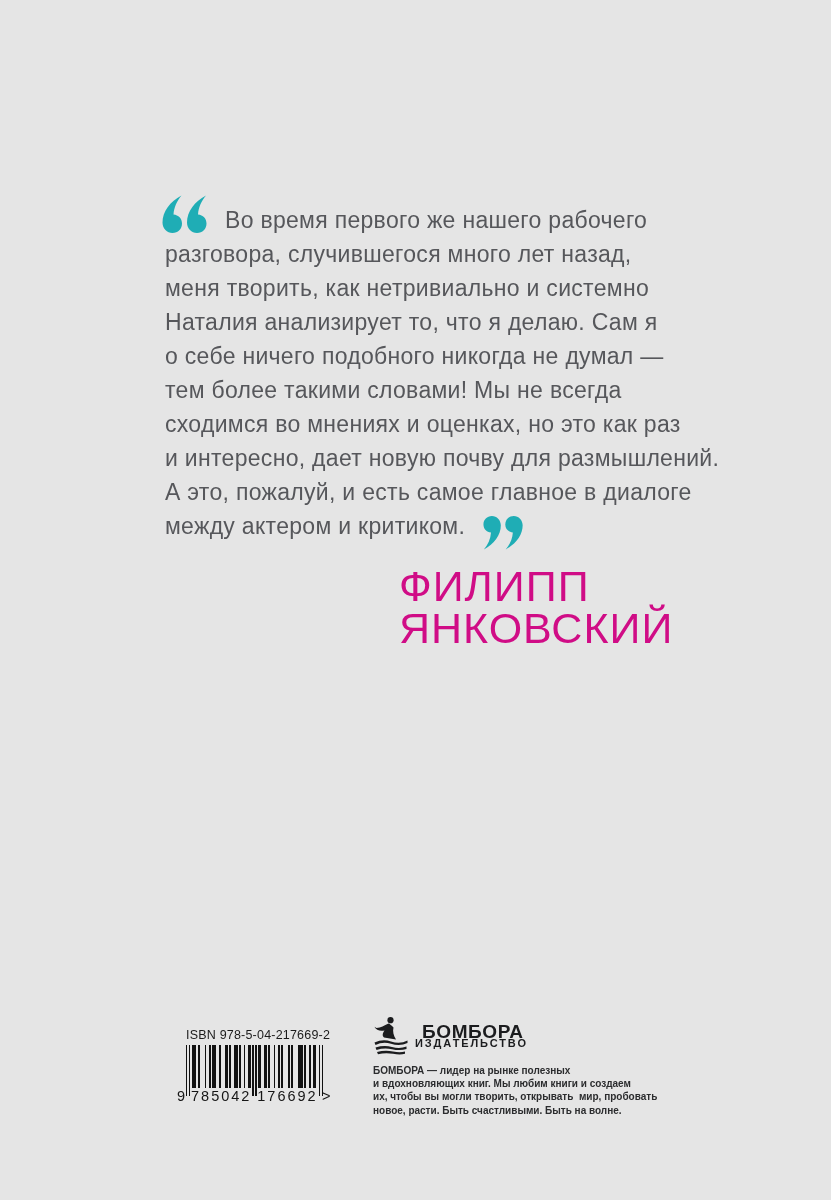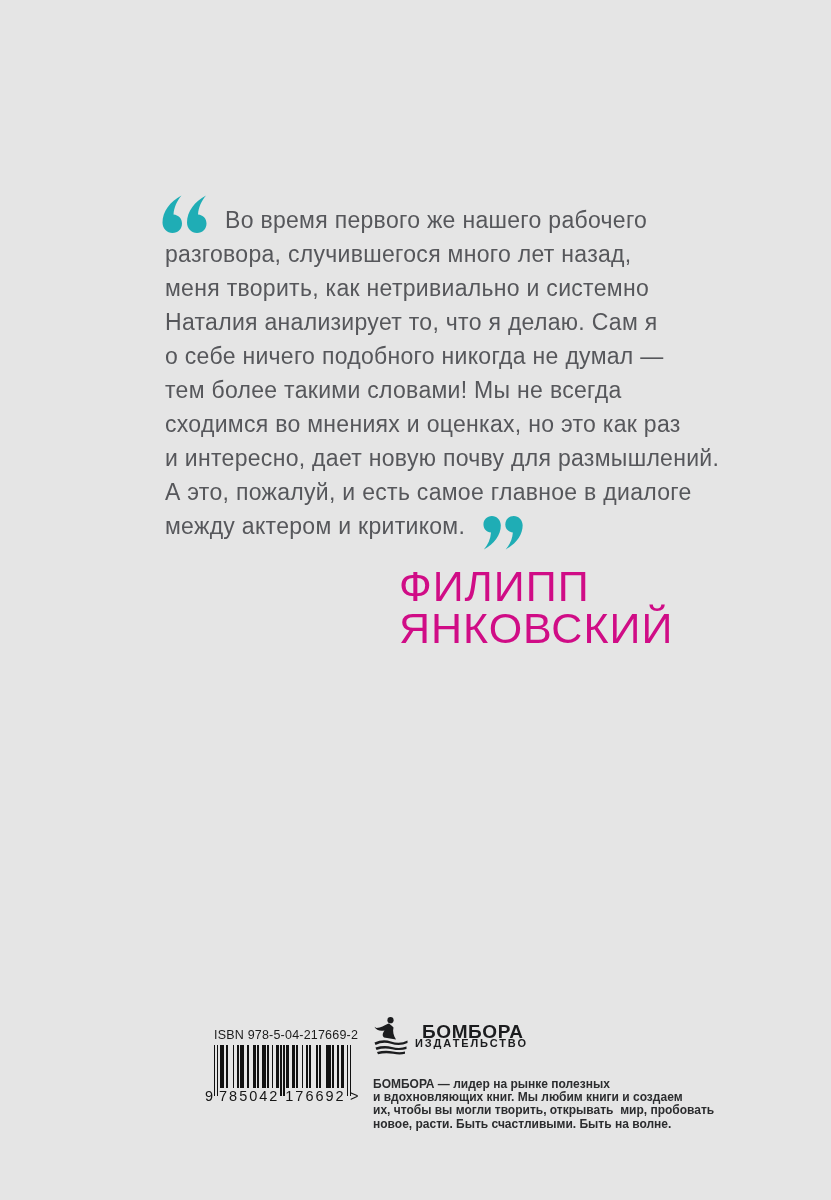--- a/index.html
+++ b/index.html
@@ -16,41 +16,41 @@
   .quote-line{white-space:pre;height:34px;}
   .quote-line:first-child{text-indent:60px;}
   .quote-line svg{margin-left:18px;vertical-align:-16px;}
   
   .attribution{
     position:absolute;left:399px;top:565px;
     color:#D00C86;font-size:43px;line-height:42px;letter-spacing:1px;
   }
   .attribution-line{white-space:pre;height:42px;}
   
-  .isbn-block{position:absolute;left:202px;top:1028px;width:166px;height:80px;color:#1b1b1b;text-decoration:underline;}
+  .isbn-block{position:absolute;left:174px;top:1028px;width:166px;height:80px;color:#1b1b1b;text-decoration:underline;}
   .isbn-label{
     position:absolute;left:12px;top:0;width:137px;text-align:center;
     font-size:12.5px;letter-spacing:.2px;white-space:pre;
   }
   .barcode-svg{position:absolute;left:12px;top:17px;width:137px;height:51px;}
   .ean-digit{
     position:absolute;top:61px;font-size:14.5px;line-height:15px;color:#161616;
   }
   .ean-first{left:-2px;width:13px;text-align:right;}
   .ean-left{left:17px;width:61px;letter-spacing:2px;}
   .ean-right{left:83px;width:61px;text-align:center;letter-spacing:2px;}
   .ean-trailer{left:148px;}
   
   .publisher{position:absolute;left:373px;top:1014px;color:#1b1c1e;}
   .logo-icon{position:absolute;left:0;top:2px;}
   .logo-name{position:absolute;left:49px;top:7px;font-size:19px;font-weight:bold;letter-spacing:.6px;white-space:pre;}
   .logo-subtitle{position:absolute;left:42px;top:23px;font-size:11px;font-weight:bold;letter-spacing:1.9px;white-space:pre;}
   .publisher-desc{
     position:absolute;left:0;top:50px;width:300px;
-    font-size:12px;font-weight:bold;line-height:13.2px;color:#2b2c2e;margin-top:14px;
+    font-size:10px;font-weight:bold;line-height:13.2px;color:#2b2c2e;
   }
   .desc-line{white-space:pre;}
 </style>
 </head>
 <body>
 
 <svg width="0" height="0" style="position:absolute">
   <defs>
     <path id="qcomma" d="M20.5,0.5 C9,6.5 1.5,16.5 1.5,27.5 C1.5,33.5 6,38 11.5,38 C17,38 21,34 21,28.5 C21,23.5 17.5,20 12.5,19.5 C13,12 16,6 20.5,0.5 Z"></path>
     <g id="qpair">

